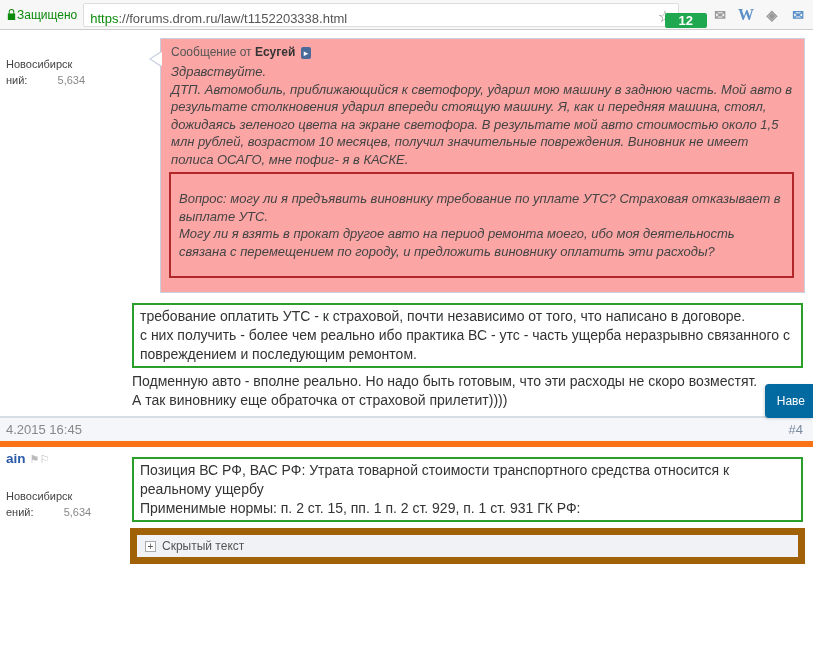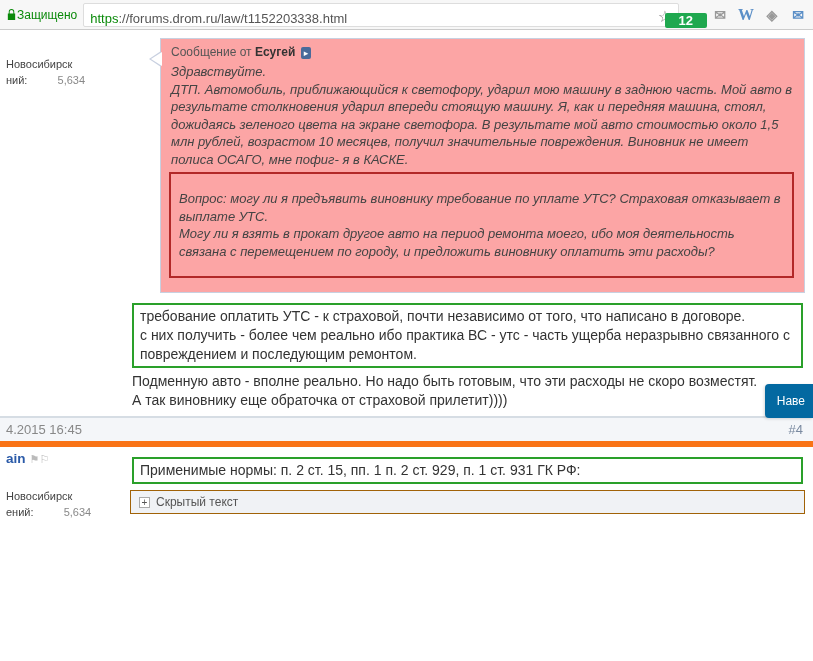--- a/index.html
+++ b/index.html
@@ -44,21 +44,21 @@
   
   .hover-btn { position: absolute; right: 0; bottom: -2px; background: #0369a1; color: #fff; font-size: 12px; padding: 10px 8px 10px 12px; border-radius: 4px 0 0 4px; box-shadow: -1px 1px 3px rgba(0,0,0,0.15); }
   
   .post-header-row { background: #f4f6f9; border-top: 1px solid #d6dde4; border-bottom: 6px solid #f97316; display: flex; padding: 4px 10px 4px 6px; font-size: 13px; color: #888; }
   .post-date { flex: 1; }
   .post-num { color: #7a8aa0; }
   
   .username { font-weight: bold; color: #2a5aa8; font-size: 13.5px; }
   .car-icon { color: #bbb; font-size: 11px; margin-left: 4px; }
   
-  .spoiler-bar { background: #f0f2f5; border: 1px solid #a16207; padding: 4px 8px; font-size: 12px; color: #555; margin-top: 6px; cursor: pointer; }
+  .spoiler-bar { background: #f0f2f5; border: 7px solid #a16207; padding: 4px 8px; font-size: 12px; color: #555; margin-top: 6px; cursor: pointer; }
   .spoiler-plus { display: inline-block; border: 1px solid #aaa; width: 11px; height: 11px; text-align: center; line-height: 9px; font-size: 10px; margin-right: 6px; background: #fff; }
 </style>
 </head>
 <body>
 
 <div class="browser-bar">
   <span class="secure-badge">
     <svg class="lock-icon" viewBox="0 0 12 14">
         <path fill="#0a8a0a" d="M3 6V4a3 3 0 016 0v2h1v7H2V6h1zm1 0h4V4a2 2 0 00-4 0v2z"></path>
       </svg>
@@ -126,20 +126,21 @@
         <span class="username">ain</span><span class="car-icon">⚑⚐</span>
       </div>
       <div class="city" style="margin-top:24px">Новосибирск</div>
       <div class="msgcount">
         <span>ений:</span>&nbsp;&nbsp;<span class="msgnum">5,634</span>
       </div>
     </div>
     <div class="content-col">
       <div class="reply-text">
         <div class="highlight-green">
+          <div>Позиция ВС РФ, ВАС РФ: Утрата товарной стоимости транспортного средства относится к реальному ущербу</div>
           <div>Применимые нормы: п. 2 ст. 15, пп. 1 п. 2 ст. 929, п. 1 ст. 931 ГК РФ:</div>
         </div>
       </div>
       <div class="spoiler-bar">
         <span class="spoiler-plus">+</span><span>Скрытый текст</span>
       </div>
     </div>
   </div>
 
 </div>

